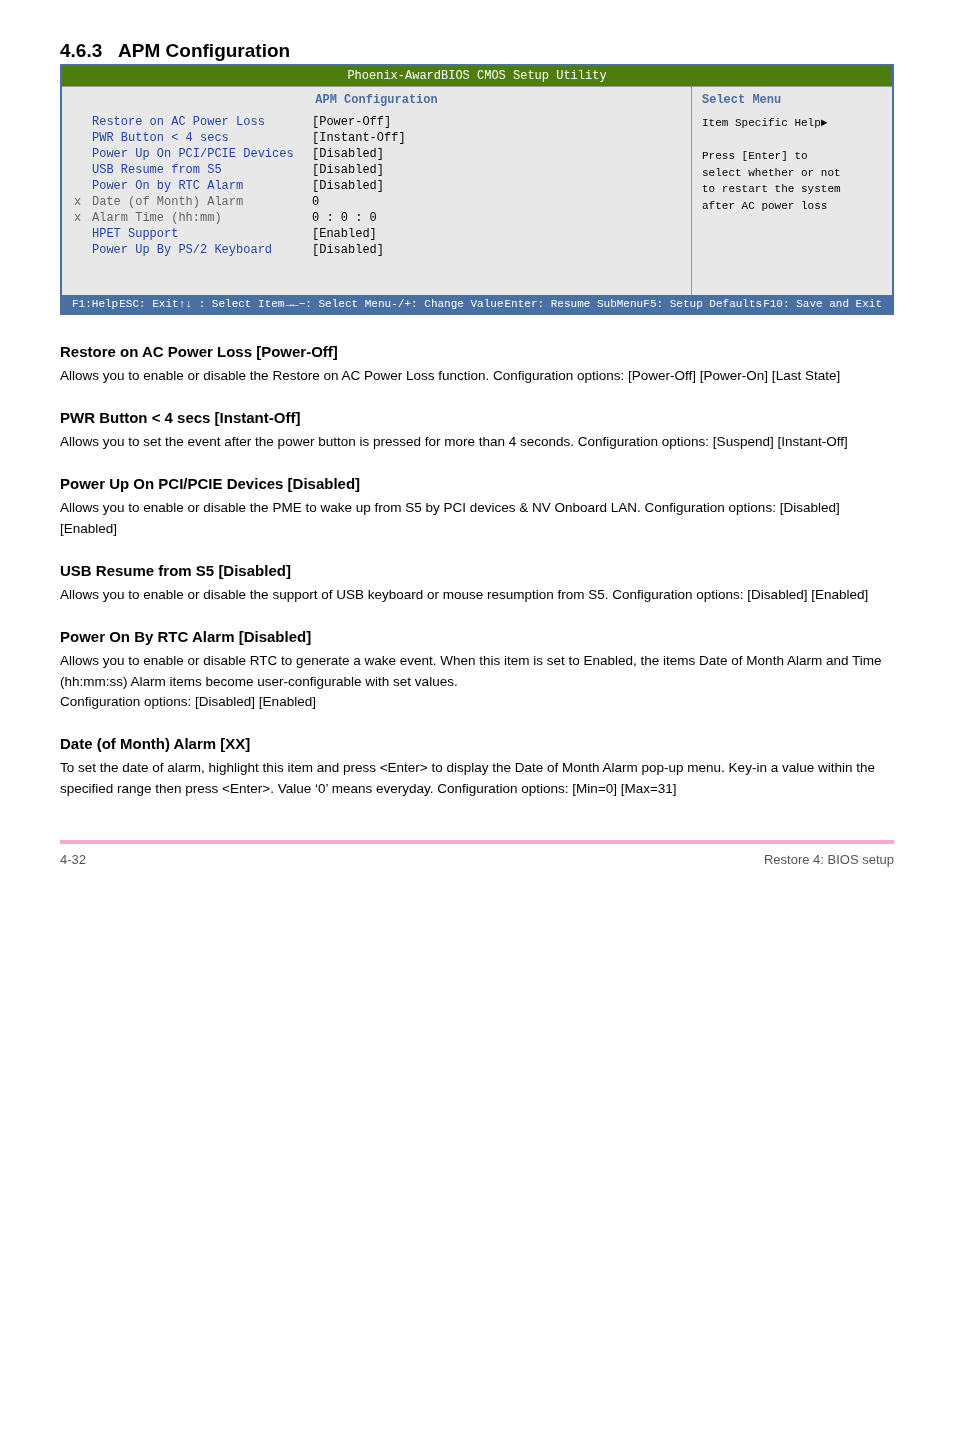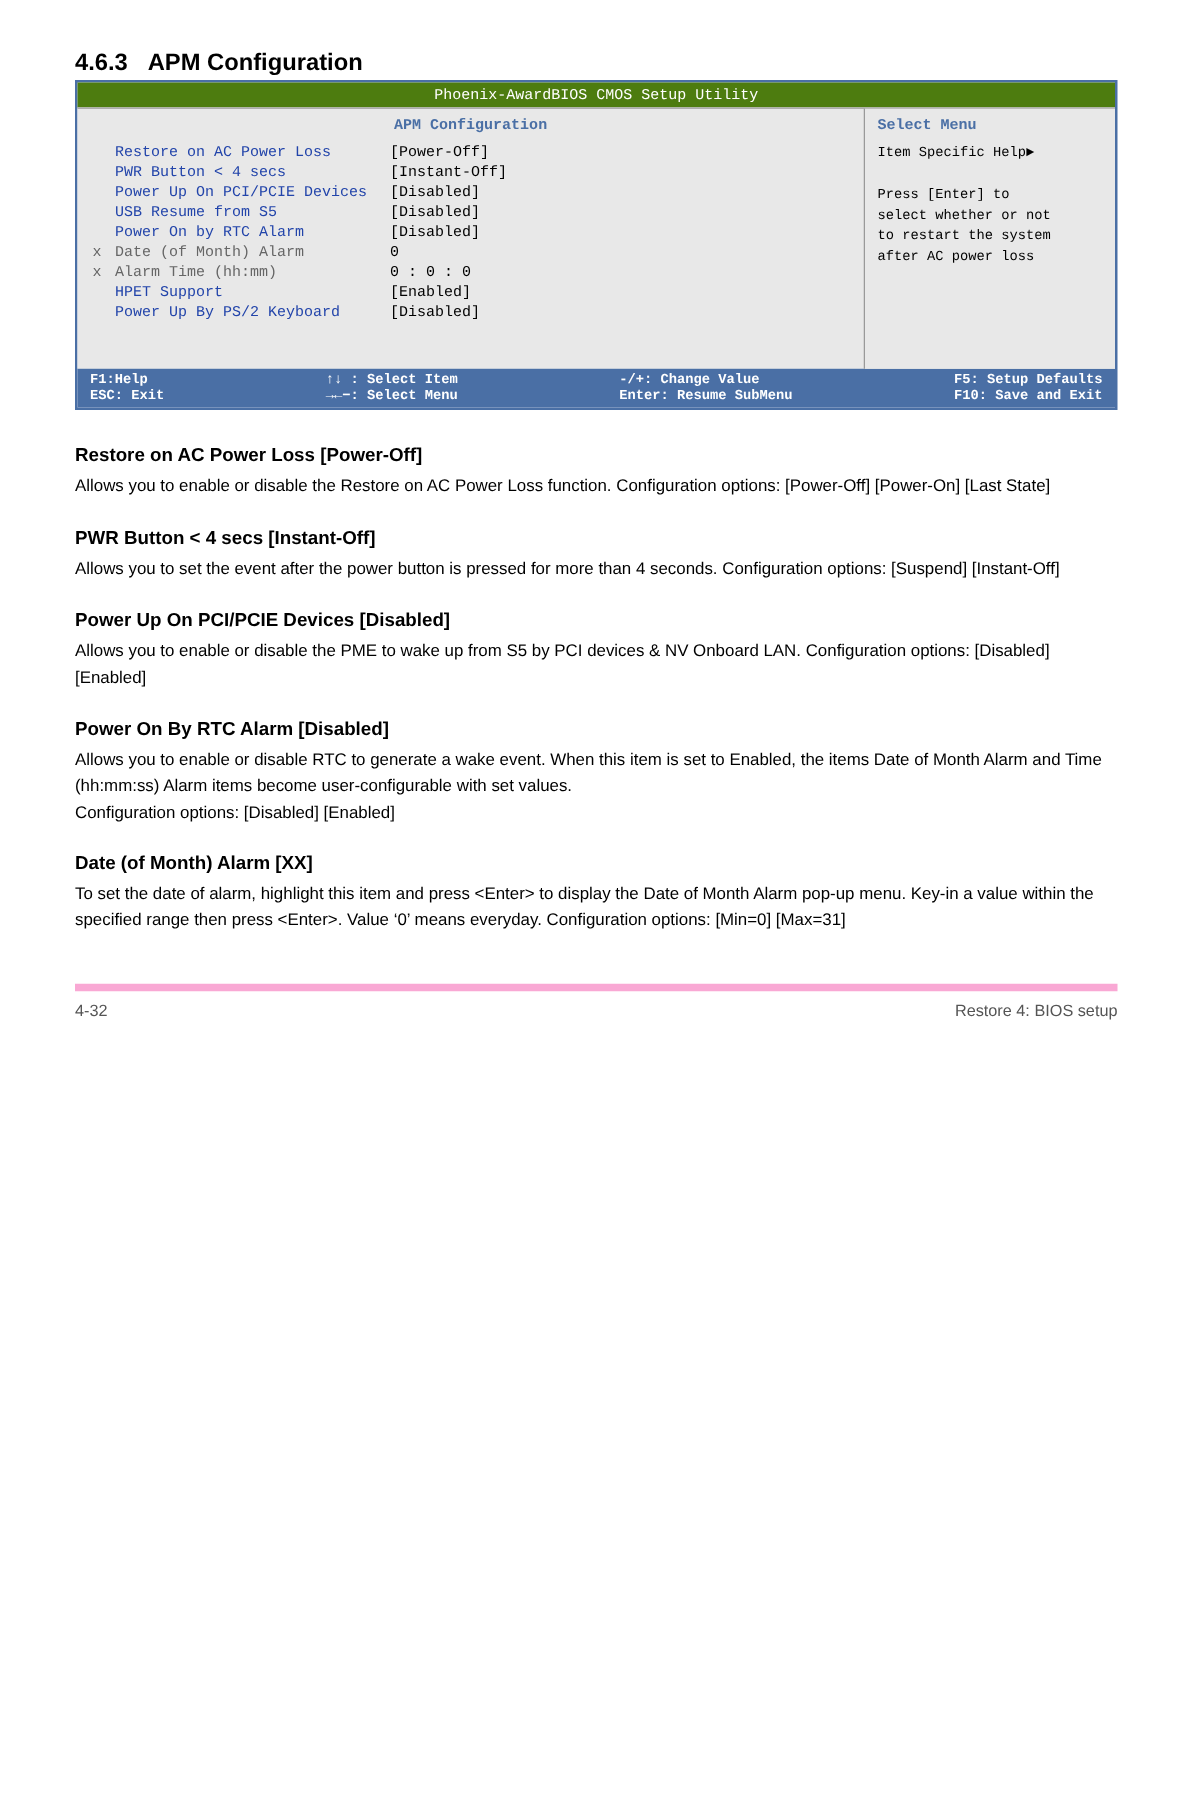--- a/index.html
+++ b/index.html
@@ -117,23 +117,22 @@
       color: #fff;
       padding: 3px 10px;
       display: flex;
       justify-content: space-between;
       font-size: 11px;
       font-family: 'Courier New', Courier, monospace;
     }
 
     .bios-footer-col {
       display: flex;
-      flex-direction: column;
+      flex-direction: row;
       gap: 1px;
-      font-weight: bold;
     }
 
     
     .doc-section {
       margin-bottom: 22px;
     }
 
     .doc-heading {
       font-weight: bold;
       font-size: 15px;
@@ -147,21 +146,21 @@
       color: #000;
     }
 
     
     .page-footer {
       margin-top: 40px;
       display: flex;
       justify-content: space-between;
       font-size: 13px;
       color: #555;
-      border-top: 6px solid #f9a8d4;
+      border-top: 4px solid #f9a8d4;
       padding-top: 8px;
     }
 
     .bios-spacer {
       height: 30px;
     }
   </style>
 </head>
 <body>
 
@@ -265,20 +264,24 @@
     </div>
     <div class="doc-section">
       <div class="doc-heading">PWR Button &lt; 4 secs [Instant-Off]</div>
       <div class="doc-body">Allows you to set the event after the power button is pressed for more than 4 seconds. Configuration options: [Suspend] [Instant-Off]</div>
     </div>
     <div class="doc-section">
       <div class="doc-heading">Power Up On PCI/PCIE Devices [Disabled]</div>
       <div class="doc-body">Allows you to enable or disable the PME to wake up from S5 by PCI devices &amp; NV Onboard LAN. Configuration options: [Disabled] [Enabled]</div>
     </div>
     <div class="doc-section">
+      <div class="doc-heading">USB Resume from S5 [Disabled]</div>
+      <div class="doc-body">Allows you to enable or disable the support of USB keyboard or mouse resumption from S5. Configuration options: [Disabled] [Enabled]</div>
+    </div>
+    <div class="doc-section">
       <div class="doc-heading">Power On By RTC Alarm [Disabled]</div>
       <div class="doc-body">Allows you to enable or disable RTC to generate a wake event. When this item is set to Enabled, the items Date of Month Alarm and Time (hh:mm:ss) Alarm items become user-configurable with set values.<br>Configuration options: [Disabled] [Enabled]</div>
     </div>
     <div class="doc-section">
       <div class="doc-heading">Date (of Month) Alarm [XX]</div>
       <div class="doc-body">To set the date of alarm, highlight this item and press &lt;Enter&gt; to display the Date of Month Alarm pop-up menu. Key-in a value within the specified range then press &lt;Enter&gt;. Value ‘0’ means everyday. Configuration options: [Min=0] [Max=31]</div>
     </div>
   </div>
 
 <div class="page-footer">

